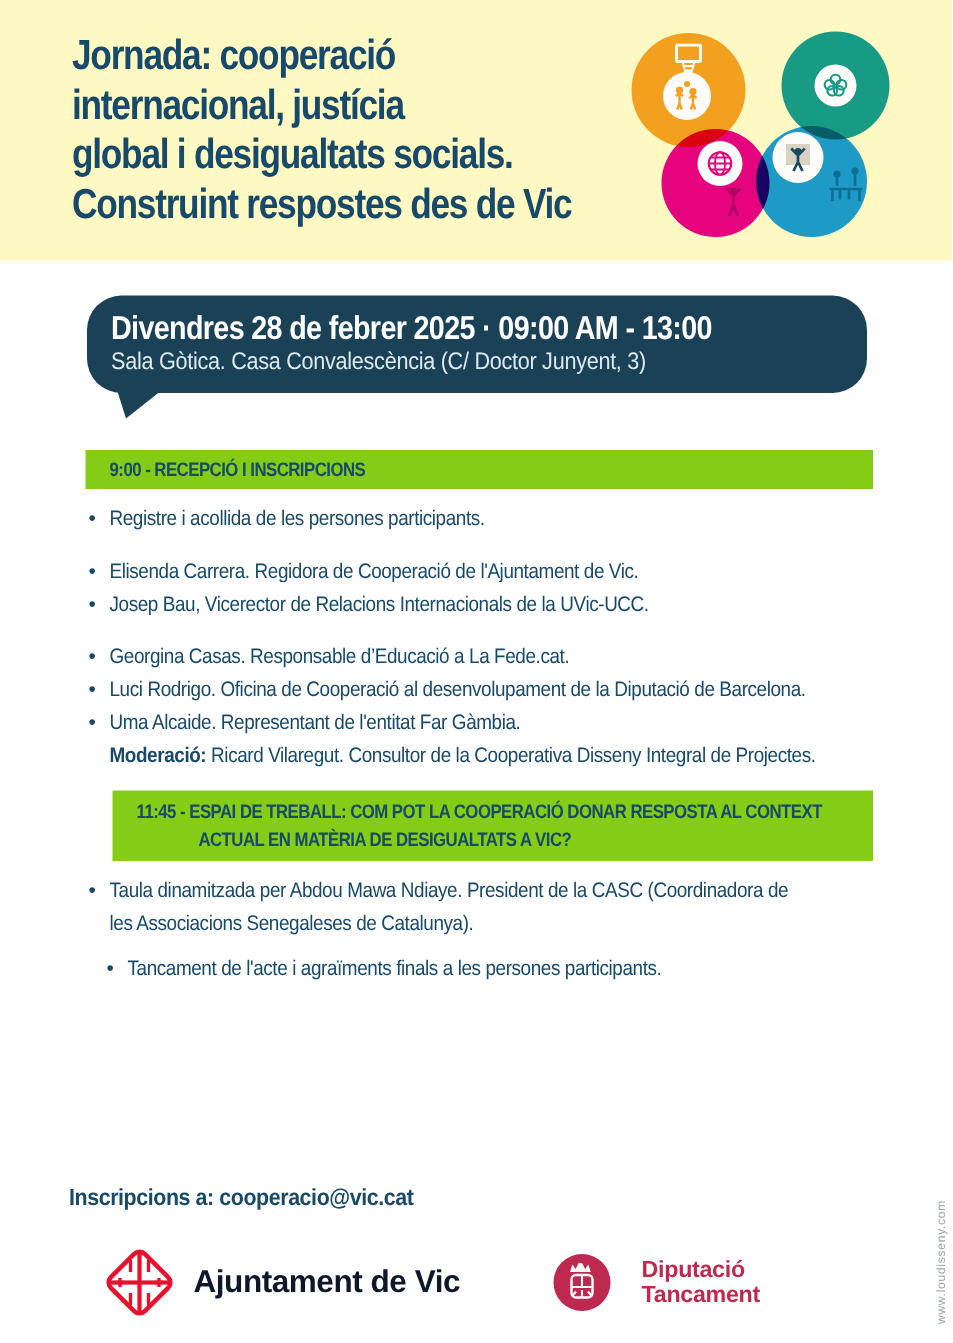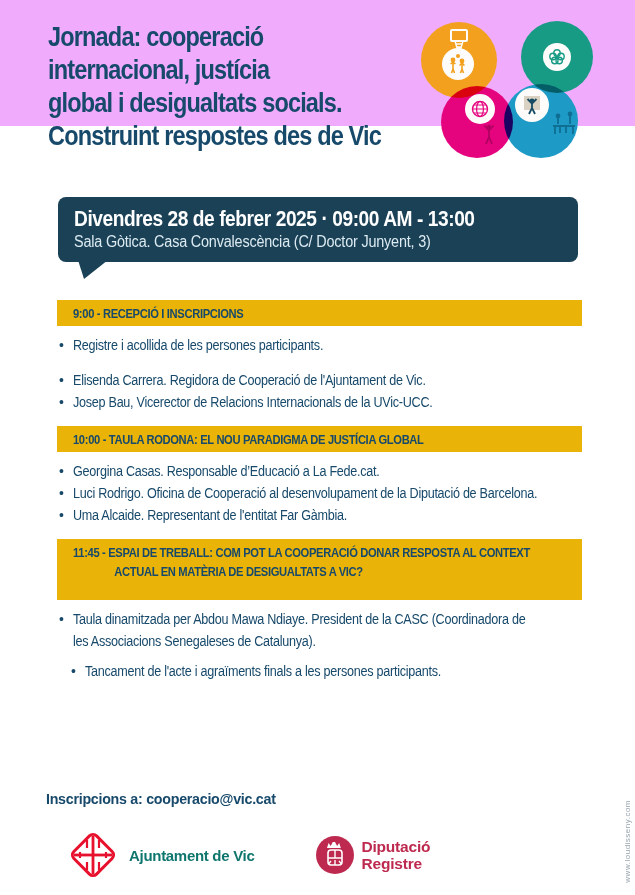--- a/index.html
+++ b/index.html
@@ -1,21 +1,21 @@
 <!DOCTYPE html>
 <html><head>
 <meta charset="utf-8">
 <style>
   html,body{margin:0;padding:0;}
   .poster{
     position:relative;width:635px;height:895px;background:#ffffff;
     font-family:"Liberation Sans",sans-serif;overflow:hidden;color:#17496B;
   }
   
-  .header{position:absolute;left:0;top:0;width:635px;height:126px;background:#f0abfc;}
+  .header{position:absolute;left:0;top:0;width:635px;height:174px;background:#fef9c3;}
   .title{position:absolute;left:48px;top:20px;}
   .title-line{
     display:block;white-space:nowrap;font-weight:bold;font-size:28px;line-height:33px;
     color:#17496B;letter-spacing:-1px;transform:scaleX(0.84);transform-origin:0 50%;
   }
   .circles{position:absolute;left:410px;top:16px;width:215px;height:152px;isolation:isolate;}
   .c{position:absolute;border-radius:50%;mix-blend-mode:multiply;}
   .c-orange{left:11px;top:6px;width:76px;height:76px;background:#F2A01D;}
   .c-teal{left:111px;top:5px;width:72px;height:72px;background:#179B85;}
   .c-pink{left:31px;top:70px;width:72px;height:72px;background:#E5047E;}
@@ -23,68 +23,68 @@
   .inner{position:absolute;border-radius:50%;background:#FDFCFA;display:flex;align-items:center;justify-content:center;}
   .in-orange{left:32px;top:32px;width:32px;height:32px;}
   .in-teal{left:133px;top:27px;width:28px;height:28px;}
   .in-pink{left:55px;top:78px;width:30px;height:30px;}
   .in-cyan{left:105px;top:72px;width:34px;height:34px;}
   .hoop{position:absolute;left:37px;top:13px;}
   .microfig{position:absolute;}
   
   .banner{
     position:absolute;left:58px;top:197px;width:488px;background:#1B4156;
-    border-radius:8px;padding:9px 16px 10px 16px;color:#fff;
+    border-radius:23px;padding:9px 16px 10px 16px;color:#fff;
   }
   .banner-tail{
     position:absolute;left:20px;bottom:-17px;width:0;height:0;
     border-top:19px solid #1B4156;border-left:6px solid transparent;border-right:24px solid transparent;
   }
   .banner-line1{
     display:block;white-space:nowrap;font-weight:bold;font-size:22px;line-height:26px;
     letter-spacing:-0.5px;transform:scaleX(0.87);transform-origin:0 50%;color:#ffffff;
   }
   .banner-line2{
     display:block;white-space:nowrap;font-size:16px;line-height:20px;
     letter-spacing:-0.2px;transform:scaleX(0.9);transform-origin:0 50%;color:#DCEBF2;
   }
   
   .agenda{position:absolute;left:57px;top:300px;width:525px;}
   .section{margin-bottom:13px;}
   .section.gap-lg{margin-bottom:20px;}
   .section.gap-sm{margin-bottom:5px;}
-  .bar{background:#eab308;padding:4px 0 4px 16px;}
+  .bar{background:#84cc16;padding:4px 0 4px 16px;}
   .bar-text{
     display:inline-block;white-space:nowrap;font-weight:bold;font-size:13px;line-height:14px;
     color:#17496B;letter-spacing:-0.4px;transform:scaleX(0.86);transform-origin:0 50%;
   }
-  .bar.two-line{padding:4px 0 19px 16px;}
+  .bar.two-line{padding:4px 0 5px 16px;margin-left:18px;}
   .bar.two-line .bar-text{display:block;line-height:19px;}
   .bar.two-line .bar-line2{padding-left:48px;}
   .items{list-style:none;margin:8px 0 0 2px;padding:0;}
   .items li{display:flex;line-height:22px;font-size:14px;color:#17496B;}
   .items li.indent-more{margin-left:12px;}
   .dot{width:14px;flex:0 0 14px;text-align:left;}
   .dot.hide{visibility:hidden;}
   .li-text{
     display:inline-block;white-space:nowrap;letter-spacing:-0.3px;
     transform:scaleX(0.9);transform-origin:0 0;
   }
   .li-text.wrap{white-space:normal;width:545px;}
   .li-text b{font-weight:bold;}
   
   .inscription{
     position:absolute;left:46px;top:790px;font-weight:bold;font-size:15.5px;color:#17496B;
     white-space:nowrap;letter-spacing:-0.3px;transform:scaleX(0.92);transform-origin:0 0;
   }
   .logos{position:absolute;left:68px;top:830px;display:flex;align-items:center;}
   .logo-vic{display:flex;align-items:center;}
-  .logo-vic-text{margin-left:11px;font-weight:bold;font-size:15px;color:#0f766e;letter-spacing:-0.3px;}
+  .logo-vic-text{margin-left:11px;font-weight:bold;font-size:21px;color:#0f172a;letter-spacing:-0.3px;}
   .logo-diba{display:flex;align-items:center;margin-left:61px;}
-  .logo-diba-text{margin-left:6px;font-weight:bold;font-size:15.5px;line-height:17px;color:#BE2A4F;letter-spacing:-0.2px;}
+  .logo-diba-text{margin-left:20px;font-weight:bold;font-size:15.5px;line-height:17px;color:#BE2A4F;letter-spacing:-0.2px;}
   .side-credit{
     position:absolute;right:3px;bottom:12px;font-size:8px;color:#97A3AD;letter-spacing:0.5px;
     writing-mode:vertical-rl;transform:rotate(180deg);
   }
 </style>
 </head>
 <body>
 
 <div class="poster">
 
@@ -178,35 +178,36 @@
             <span class="li-text">Elisenda Carrera. Regidora de Cooperació de l'Ajuntament de Vic.</span>
           </li>
         <li>
             <span class="dot">•</span>
             <span class="li-text">Josep Bau, Vicerector de Relacions Internacionals de la UVic-UCC.</span>
           </li>
       </ul>
     </div>
 
     <div class="section">
-      <div class="bar">
-        <span class="bar-text">10:00 - TAULA RODONA: EL NOU PARADIGMA DE JUSTÍCIA GLOBAL</span>
-      </div>
       <ul class="items">
         <li>
             <span class="dot">•</span>
             <span class="li-text">Georgina Casas. Responsable d’Educació a La Fede.cat.</span>
           </li>
         <li>
             <span class="dot">•</span>
             <span class="li-text">Luci Rodrigo. Oficina de Cooperació al desenvolupament de la Diputació de Barcelona.</span>
           </li>
         <li>
             <span class="dot">•</span>
             <span class="li-text">Uma Alcaide. Representant de l'entitat Far Gàmbia.</span>
+          </li>
+        <li>
+            <span class="dot hide">•</span>
+            <span class="li-text"><b>Moderació:</b><span> Ricard Vilaregut. Consultor de la Cooperativa Disseny Integral de Projectes.</span></span>
           </li>
       </ul>
     </div>
 
 
     <div class="section gap-sm">
       <div class="bar two-line">
         <span class="bar-text">11:45 - ESPAI DE TREBALL: COM POT LA COOPERACIÓ DONAR RESPOSTA AL CONTEXT</span>
         <span class="bar-text bar-line2">ACTUAL EN MATÈRIA DE DESIGUALTATS A VIC?</span>
       </div>
@@ -249,20 +250,20 @@
     </div>
     <div class="logo-diba">
       <svg width="40" height="40" viewBox="0 0 40 40">
         <circle cx="20" cy="20" r="19" fill="#BE2A4F"></circle>
         <path d="M12 13 l1.6 -5 2.1 3 2.1 -4 2.2 0 2.1 4 2.1 -3 1.6 5 z" fill="#ffffff"></path>
         <rect x="13" y="15" width="14" height="15" rx="3" fill="none" stroke="#ffffff" stroke-width="1.6"></rect>
         <path d="M20 15 v8 M13 23 h14 M16 26 l-2.5 3 M24 26 l2.5 3 M20 25 v5" stroke="#ffffff" stroke-width="1.4" fill="none"></path>
       </svg>
       <span class="logo-diba-text">
         <span style="display:block">Diputació</span>
-        <span style="display:block">Registre</span>
+        <span style="display:block">Tancament</span>
       </span>
     </div>
   </div>
 
   <div class="side-credit">www.loudisseny.com</div>
 
 </div>
 
 </body></html>

